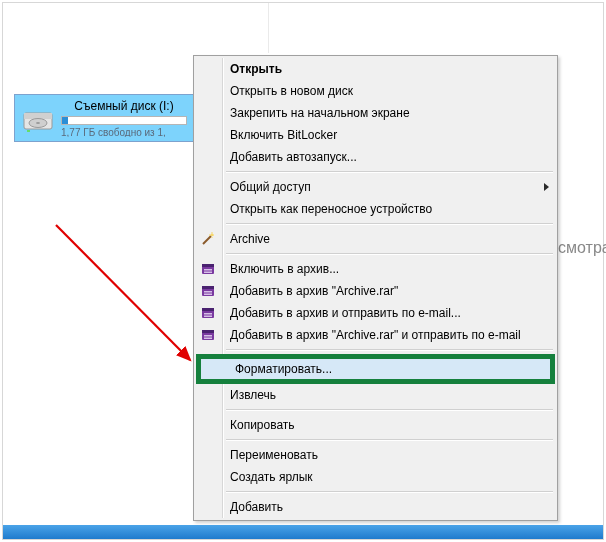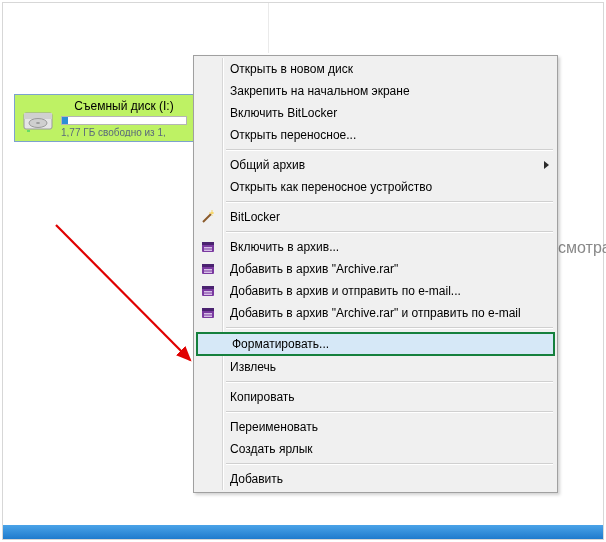--- a/index.html
+++ b/index.html
@@ -36,21 +36,21 @@
     background: #eaeaea;
   }
   
   .drive-tile {
     position: absolute;
     left: 14px;
     top: 94px;
     width: 180px;
     height: 48px;
     border: 1px solid #7da2ce;
-    background: #bef264;
+    background: #7dd3fc;
     box-sizing: border-box;
     padding: 4px 6px 4px 6px;
     display: flex;
   }
   .drive-icon {
     width: 34px;
     height: 38px;
     margin-right: 6px;
     flex-shrink: 0;
   }
@@ -135,21 +135,21 @@
     line-height: 22px;
     padding-left: 34px;
     padding-right: 18px;
     color: #000;
     white-space: nowrap;
     cursor: default;
   }
   .menu-item.bold { font-weight: 600; }
   .menu-item.highlight {
     background: #d6e8f7;
-    border: 2px solid #15803d;
+    border: 5px solid #15803d;
     height: 20px;
     line-height: 20px;
     margin: 0;
   }
   .menu-sep {
     margin: 3px 2px 3px 30px;
     height: 0;
     border-top: 1px solid #d0d0d0;
     border-bottom: 1px solid #ffffff;
   }
@@ -205,44 +205,45 @@
     <span class="drive-sub">1,77 ГБ свободно из 1,</span>
   </div>
 </div>
 
 <span class="ambient">смотра</span>
 
 <div class="context-menu">
   <div class="menu-inner">
     <div class="gutter"></div>
 
+    <div class="menu-item bold"><span>Открыть</span></div>
     <div class="menu-item"><span>Открыть в новом диск</span></div>
     <div class="menu-item"><span>Закрепить на начальном экране</span></div>
     <div class="menu-item"><span>Включить BitLocker</span></div>
-    <div class="menu-item"><span>Открыть переносное...</span></div>
-
-    <div class="menu-sep"></div>
-
-    <div class="menu-item">
-      <span>Общий архив</span>
+    <div class="menu-item"><span>Добавить автозапуск...</span></div>
+
+    <div class="menu-sep"></div>
+
+    <div class="menu-item">
+      <span>Общий доступ</span>
       <span class="submenu-arrow"></span>
     </div>
     <div class="menu-item"><span>Открыть как переносное устройство</span></div>
 
     <div class="menu-sep"></div>
 
     <div class="menu-item">
       <span class="menu-icon">
         <svg viewBox="0 0 16 16" width="16" height="16">
           <line x1="3" y1="13" x2="11" y2="5" stroke="#8a5a2a" stroke-width="2"></line>
           <circle cx="12" cy="4" r="1.3" fill="#f6d76b"></circle>
           <path d="M12 1 l0 2 M9 4 l2 0 M14 4 l-1 0 M12 7 l0 -1" stroke="#f6d76b" stroke-width="1"></path>
         </svg>
       </span>
-      <span>BitLocker</span>
+      <span>Archive</span>
     </div>
 
     <div class="menu-sep"></div>
 
     <div class="menu-item">
       <span class="menu-icon">
         <svg viewBox="0 0 16 16" width="16" height="16">
               <rect x="2" y="3" width="12" height="10" fill="#7a3aa0" rx="1"></rect>
               <rect x="2" y="3" width="12" height="3" fill="#4a2270"></rect>
               <rect x="4" y="8" width="8" height="1.5" fill="#d7bfe8"></rect>

